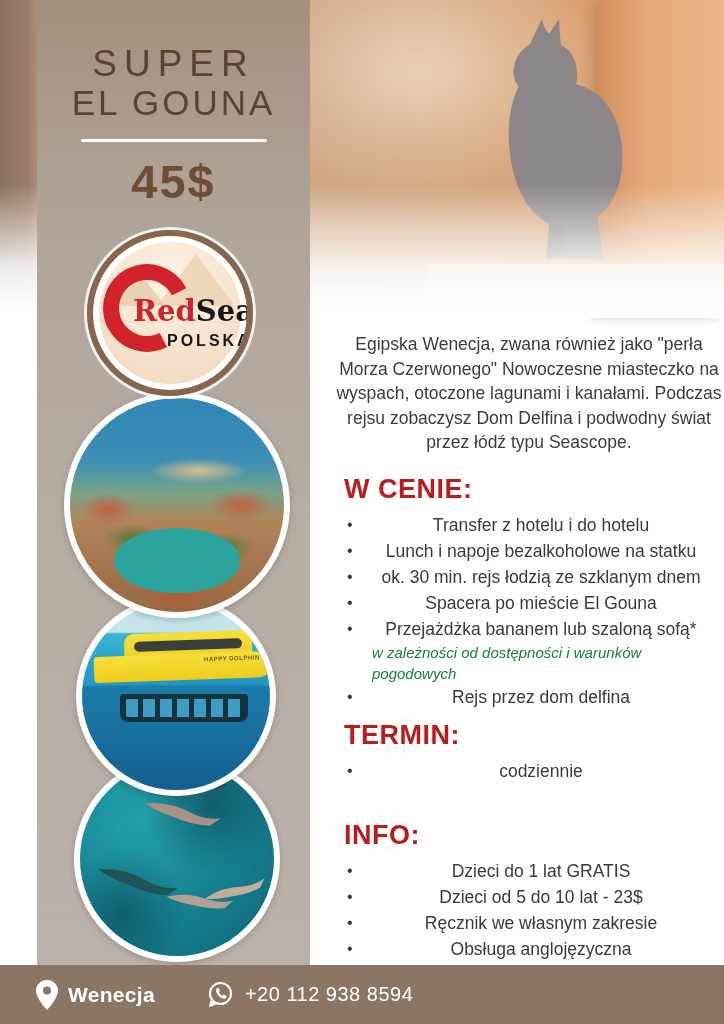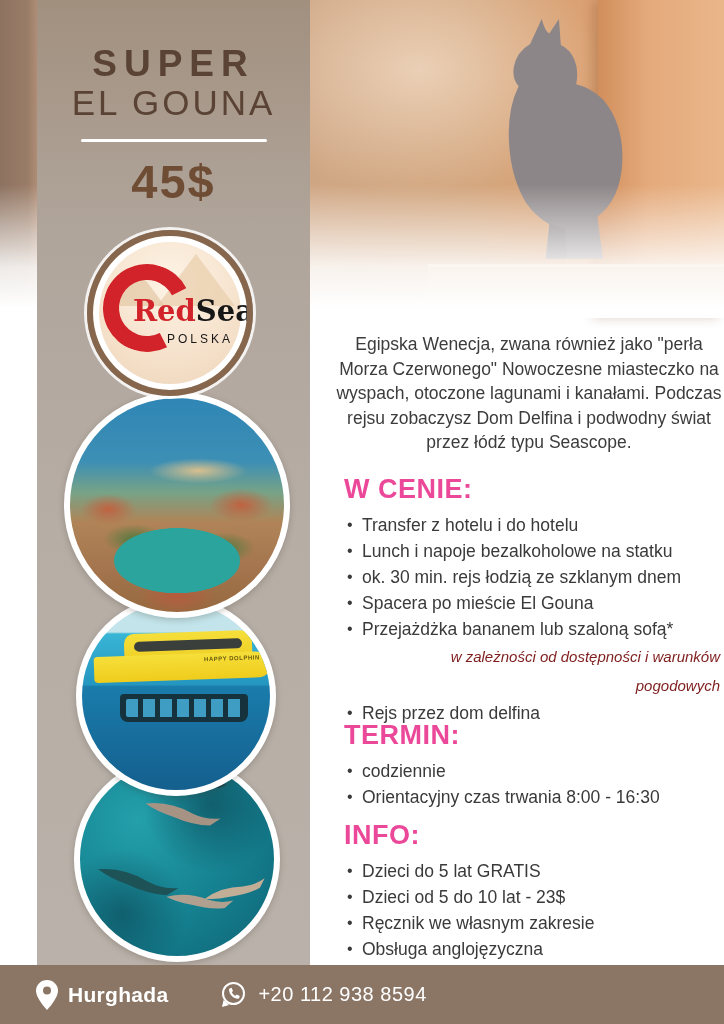--- a/index.html
+++ b/index.html
@@ -32,21 +32,21 @@
     position:absolute; left:0; top:0; width:724px; height:318px;
     background:linear-gradient(to bottom, rgba(255,255,255,0) 58%, rgba(255,255,255,.85) 84%, #fff 97%);
   }
 
   
   .panel {
     position:absolute; left:37px; top:0; width:273px; height:965px;
     background:linear-gradient(to bottom, #a2907f 0%, #b0a59b 24%, #b6ada5 55%, #bab2aa 100%);
   }
   .title-block { padding-top:44px; text-align:center; color:#5a4334; }
-  .title-line1 { font-size:37px; font-weight:700; letter-spacing:7px; line-height:40px; }
+  .title-line1 { font-size:37px; font-weight:400; letter-spacing:7px; line-height:40px; }
   .title-line2 { font-size:35px; font-weight:300; letter-spacing:3px; line-height:38px; }
   .title-divider { width:186px; height:3px; background:#fff; margin:17px auto 12px auto; border-radius:2px; }
   .price { font-size:47px; font-weight:800; color:#6f4d35; letter-spacing:2px; }
 
   
   .circle { position:absolute; border-radius:50%; }
   .logo-circle {
     left:87px; top:230px; width:166px; height:166px; z-index:8;
     border:6px solid #86674e;
     box-shadow: inset 0 0 0 6px #ffffff, 0 0 0 3px rgba(255,255,255,.85);
@@ -59,21 +59,21 @@
     background:#e3c7a4; opacity:.7; clip-path:polygon(50% 0,100% 100%,0 100%); }
   .logo-c {
     position:absolute; left:10px; top:28px; width:88px; height:88px;
     border:16px solid #d2232a; border-right-color:transparent;
     border-radius:50%; transform:rotate(18deg);
   }
   .logo-text { position:absolute; left:40px; top:58px; font-family:"DejaVu Serif", serif;
     font-weight:700; font-size:29px; white-space:nowrap; }
   .logo-text .red { color:#d2232a;margin-top:20px; }
   .logo-text .dark { color:#161616; }
-  .logo-country { position:absolute; left:74px; top:96px; font-size:12px; font-weight:400;
+  .logo-country { position:absolute; left:74px; top:96px; font-size:16px; font-weight:700;
     letter-spacing:3px; color:#171717; }
 
   .photo-circle { border:6px solid #ffffff; box-shadow:0 2px 6px rgba(60,50,40,.25); overflow:hidden; }
   .lagoon-circle { left:64px; top:392px; width:226px; height:226px; z-index:7;
     background:
       radial-gradient(ellipse 120px 62px at 50% 76%, #2aa49c 0%, #2aa49c 52%, rgba(0,0,0,0) 53%),
       radial-gradient(ellipse 40px 22px at 18% 52%, #c06240 0%, rgba(0,0,0,0) 70%),
       radial-gradient(ellipse 46px 24px at 80% 50%, #c06240 0%, rgba(0,0,0,0) 70%),
       radial-gradient(ellipse 52px 26px at 50% 92%, #b65b3c 0%, rgba(0,0,0,0) 72%),
       radial-gradient(ellipse 44px 22px at 30% 66%, #55793f 0%, rgba(0,0,0,0) 70%),
@@ -108,24 +108,24 @@
 
   
   .intro {
     position:absolute; left:334px; top:332px; width:390px; z-index:4;
     text-align:center; font-size:17.5px; line-height:24.5px; color:#3c3c3c;
   }
   .section { position:absolute; left:344px; width:376px; z-index:4; }
   .sec-wcenie { top:474px; }
   .sec-termin { top:720px; }
   .sec-info { top:820px; }
-  .sec-title { font-size:27px; font-weight:800; color:#ec4899; letter-spacing:.5px; margin-bottom:7px; }
-  .li { position:relative; padding-left:18px; font-size:17.5px; line-height:26px; color:#3a3a3a; }
+  .sec-title { font-size:27px; font-weight:800; color:#b91c1c; letter-spacing:.5px; margin-bottom:7px; }
+  .li { position:relative; padding-left:18px; font-size:17.5px; line-height:26px; color:#3a3a3a;text-align:center; }
   .li::before { content:"•"; position:absolute; left:3px; top:0; font-size:16px; color:#3a3a3a; }
-  .note { padding-left:28px; font-size:15px; font-style:italic; color:#7f1d1d; line-height:29px;text-align:right; }
+  .note { padding-left:28px; font-size:15px; font-style:italic; color:#15803d; line-height:21px; }
 
   
   .footer {
     position:absolute; left:0; bottom:0; width:724px; height:59px; z-index:9;
     background:#8b7666; color:#fff; display:flex; align-items:center;
   }
   .footer-loc { display:flex; align-items:center; margin-left:36px; }
   .footer-loc-label { font-size:21px; font-weight:700; margin-left:10px; letter-spacing:.3px; }
   .footer-phone { display:flex; align-items:center; margin-left:52px; }
   .footer-phone-number { font-size:20px; font-weight:400; margin-left:11px; letter-spacing:.5px; }
@@ -206,38 +206,37 @@
     <div class="li">ok. 30 min. rejs łodzią ze szklanym dnem</div>
     <div class="li">Spacera po mieście El Gouna</div>
     <div class="li">Przejażdżka bananem lub szaloną sofą*</div>
     <div class="note">w zależności od dostępności i warunków pogodowych</div>
     <div class="li">Rejs przez dom delfina</div>
   </div>
 
   <div class="section sec-termin">
     <div class="sec-title">TERMIN:</div>
     <div class="li">codziennie</div>
-    <div class="li">Orientacyjny czas trwania 8:00 - 16:30</div>
   </div>
 
   <div class="section sec-info">
     <div class="sec-title">INFO:</div>
-    <div class="li">Dzieci do 5 lat GRATIS</div>
+    <div class="li">Dzieci do 1 lat GRATIS</div>
     <div class="li">Dzieci od 5 do 10 lat - 23$</div>
     <div class="li">Ręcznik we własnym zakresie</div>
     <div class="li">Obsługa anglojęzyczna</div>
   </div>
 
   <div class="footer">
     <div class="footer-loc">
       <svg width="22" height="30" viewBox="0 0 22 30">
         <path fill="#ffffff" d="M11 0 C5 0 0 4.8 0 10.8 C0 18.5 11 30 11 30 S22 18.5 22 10.8 C22 4.8 17 0 11 0 Z"></path>
         <circle cx="11" cy="10.5" r="4" fill="#8b7666"></circle>
       </svg>
-      <span class="footer-loc-label">Hurghada</span>
+      <span class="footer-loc-label">Wenecja</span>
     </div>
     <div class="footer-phone">
       <svg width="27" height="27" viewBox="0 0 27 27">
         <circle cx="13.5" cy="12.5" r="10.5" fill="none" stroke="#ffffff" stroke-width="2"></circle>
         <path fill="#ffffff" d="M3.6 19 L2 26 L9 24 Z"></path>
         <path fill="#ffffff" d="M9.2 7.8 c-.5 2.2 .4 5 2.6 7.2 c2.2 2.2 5 3.1 7.2 2.6 l.8-2.6 -3.2-1.4 -1.2 1.2 c-1.5-.7-2.9-2.1-3.6-3.6 l1.2-1.2 -1.4-3.2 Z"></path>
       </svg>
       <span class="footer-phone-number">+20 112 938 8594</span>
     </div>
   </div>

